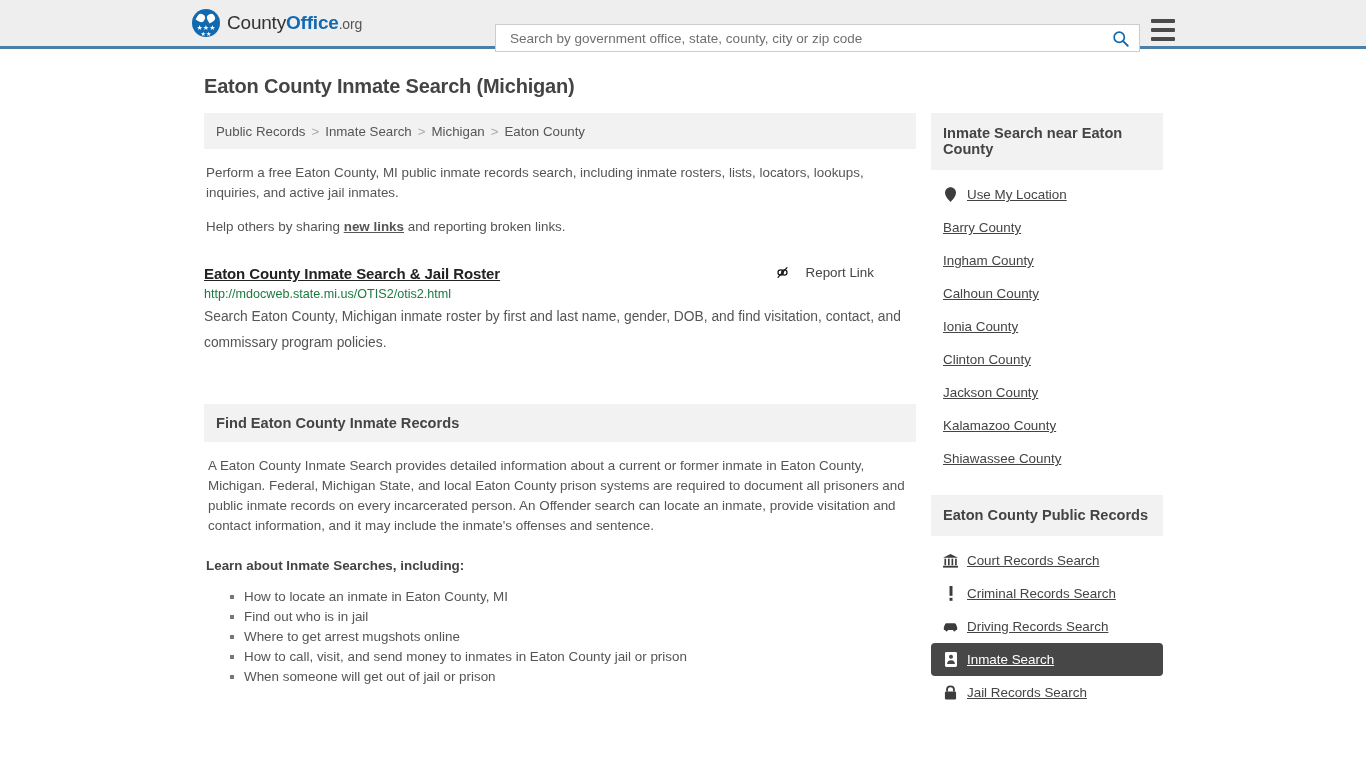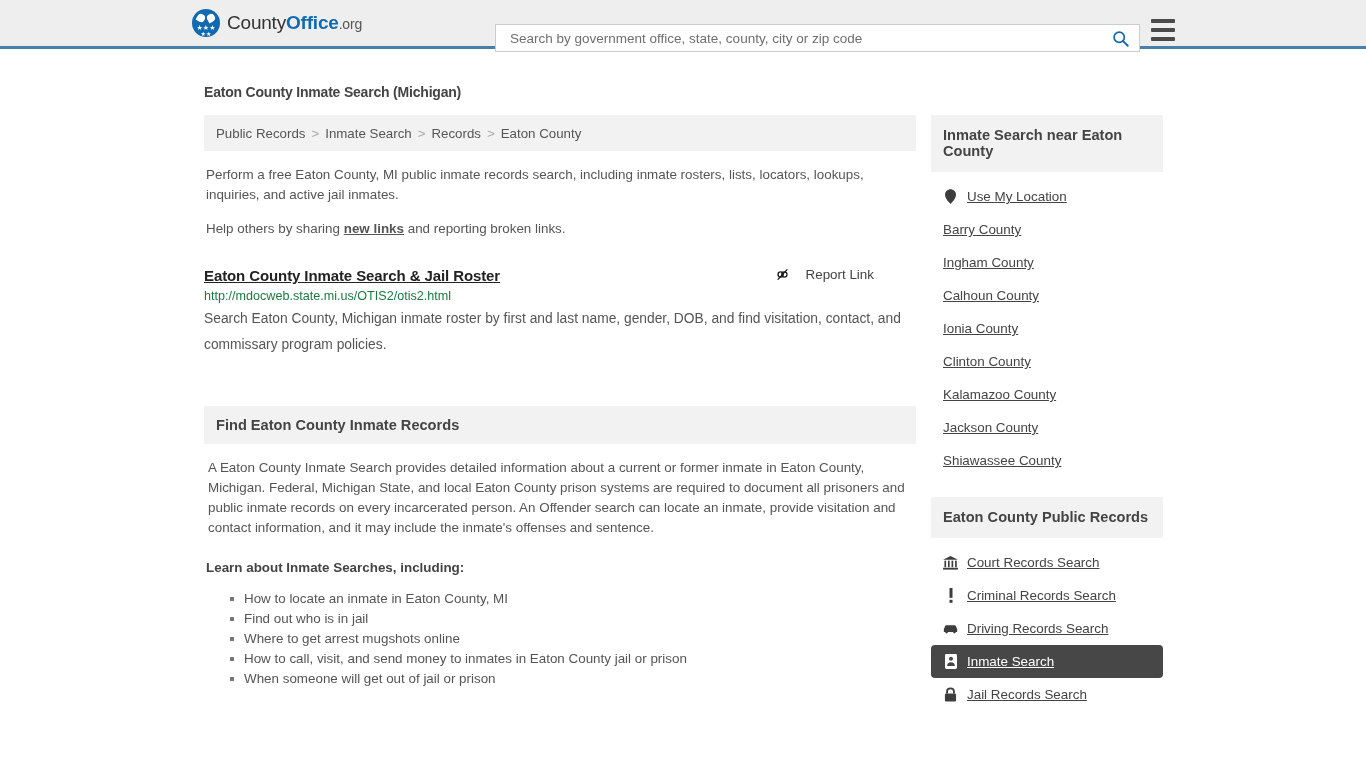--- a/index.html
+++ b/index.html
@@ -83,22 +83,22 @@
     display: flex; flex-direction: column; justify-content: space-between;
   }
   .hamburger span { display: block; height: 4px; background: #4a4a4a; border-radius: 1px; }
 
   
   .page {
     width: 1366px;
     padding: 0;
   }
   .page-title {
-    margin: 35px 0 0 204px;
-    font-size: 14px; font-weight: bold; color: #444444;
+    margin: 26px 0 0 204px;
+    font-size: 20px; font-weight: bold; color: #444444;
     letter-spacing: -0.2px;
   }
   .content-row {
     display: flex;
     margin: 15px 0 0 204px;
     gap: 15px;
   }
   .main-col { width: 712px; }
   .side-col { width: 232px; }
 
@@ -220,21 +220,21 @@
 
   <div class="content-row">
 
     <div class="main-col">
 
       <div class="breadcrumb">
         <a href="#">Public Records</a>
         <span class="sep">&gt;</span>
         <a href="#">Inmate Search</a>
         <span class="sep">&gt;</span>
-        <a href="#">Records</a>
+        <a href="#">Michigan</a>
         <span class="sep">&gt;</span>
         <a href="#">Eaton County</a>
       </div>
 
       <p class="para">Perform a free Eaton County, MI public inmate records search, including inmate rosters, lists, locators, lookups, inquiries, and active jail inmates.</p>
       <p class="para"><span>Help others by sharing </span><a href="#">new links</a><span> and reporting broken links.</span></p>
 
       <div class="result">
         <div class="result-head">
           <a href="#" class="result-title">Eaton County Inmate Search &amp; Jail Roster</a>
@@ -290,24 +290,24 @@
           <a href="#" class="panel-item">
             <span class="lbl">Calhoun County</span>
           </a>
           <a href="#" class="panel-item">
             <span class="lbl">Ionia County</span>
           </a>
           <a href="#" class="panel-item">
             <span class="lbl">Clinton County</span>
           </a>
           <a href="#" class="panel-item">
+            <span class="lbl">Jackson County</span>
+          </a>
+          <a href="#" class="panel-item">
             <span class="lbl">Kalamazoo County</span>
-          </a>
-          <a href="#" class="panel-item">
-            <span class="lbl">Jackson County</span>
           </a>
           <a href="#" class="panel-item">
             <span class="lbl">Shiawassee County</span>
           </a>
         </div>
       </div>
 
       <div class="panel">
         <div class="panel-head">Eaton County Public Records</div>
         <div class="panel-list">

